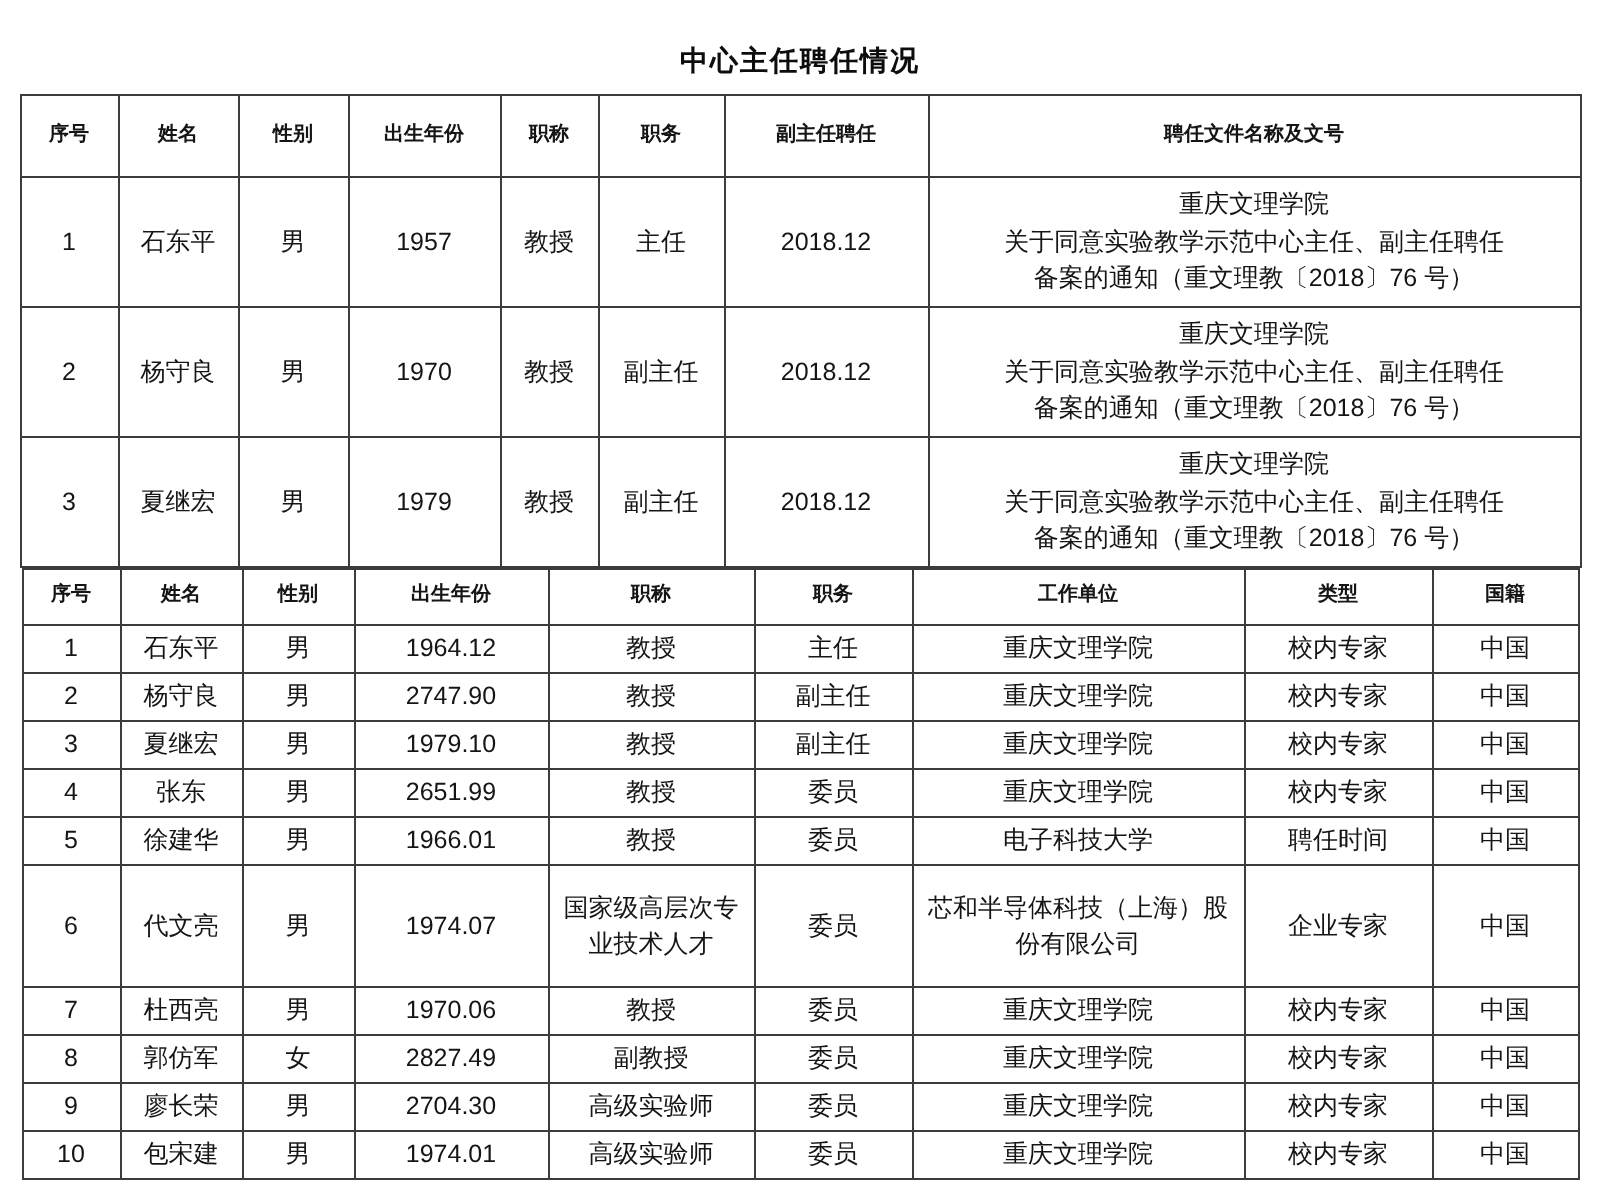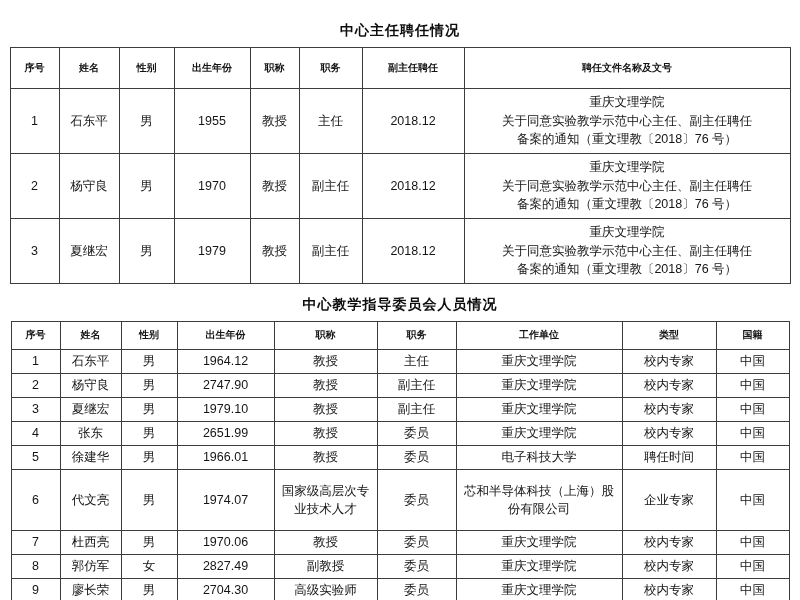--- a/index.html
+++ b/index.html
@@ -74,21 +74,21 @@
         <th>职务</th>
         <th>副主任聘任</th>
         <th>聘任文件名称及文号</th>
       </tr>
     </thead>
     <tbody>
       <tr>
         <td>1</td>
         <td>石东平</td>
         <td>男</td>
-        <td>1955</td>
+        <td>1957</td>
         <td>教授</td>
         <td>主任</td>
         <td>2018.12</td>
         <td class="doc-cell">
           <span class="doc-line">重庆文理学院</span>
           <span class="doc-line">关于同意实验教学示范中心主任、副主任聘任</span>
           <span class="doc-line">备案的通知（重文理教〔2018〕76 号）</span>
         </td>
       </tr>
       <tr>
@@ -115,21 +115,20 @@
         <td>2018.12</td>
         <td class="doc-cell">
           <span class="doc-line">重庆文理学院</span>
           <span class="doc-line">关于同意实验教学示范中心主任、副主任聘任</span>
           <span class="doc-line">备案的通知（重文理教〔2018〕76 号）</span>
         </td>
       </tr>
     </tbody>
   </table>
 
-  <div class="table-title titlebar">中心教学指导委员会人员情况</div>
 
   <table class="t2">
     <colgroup>
       <col style="width:49px">
         <col style="width:61px">
         <col style="width:56px">
         <col style="width:97px">
       <col style="width:103px">
         <col style="width:79px">
         <col style="width:166px">

